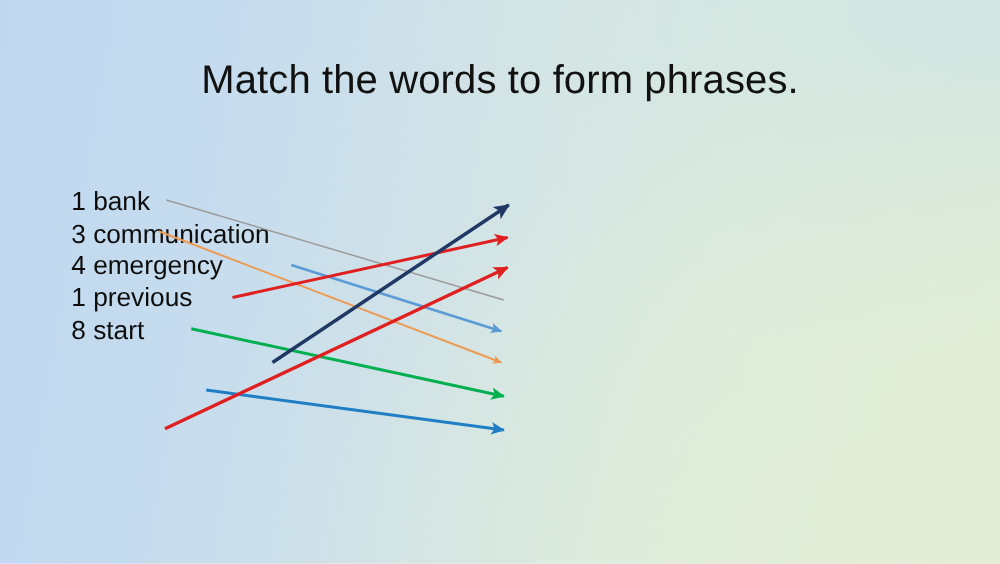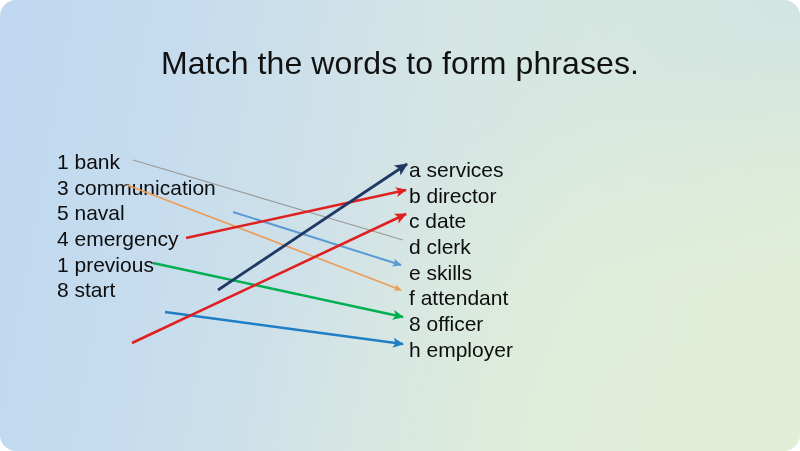--- a/index.html
+++ b/index.html
@@ -15,21 +15,20 @@
   }
   #slide {
     position: relative;
     width: 800px;
     height: 451px;
     background:
       radial-gradient(120% 150% at 100% 100%, rgba(226,238,214,0.95) 0%, rgba(226,238,214,0.0) 58%),
       radial-gradient(110% 120% at 100% 0%, rgba(208,228,226,0.95) 0%, rgba(208,228,226,0.0) 55%),
       linear-gradient(100deg, #bfd8f0 0%, #c6dcee 22%, #d3e4e6 48%, #dcebdf 70%, #e3eed7 100%);
     overflow: hidden;
-    border-radius: 16px;
   }
   #title {
     position: absolute;
     left: 0;
     top: 43px;
     width: 800px;
     text-align: center;
     font-size: 32px;
     line-height: 40px;
     color: #111111;
@@ -68,36 +67,25 @@
 </head>
 <body>
 
 <div id="slide">
 
   <div id="title">Match the words to form phrases.</div>
 
   <div class="col" id="left-column">
     <div class="item">1 bank</div>
     <div class="item">3 communication</div>
-    <div class="item">5 naval</div>
     <div class="item">4 emergency</div>
     <div class="item">1 previous</div>
     <div class="item">8 start</div>
   </div>
 
-  <div class="col" id="right-column">
-    <div class="item">a services</div>
-    <div class="item">b director</div>
-    <div class="item">c date</div>
-    <div class="item">d clerk</div>
-    <div class="item">e skills</div>
-    <div class="item">f attendant</div>
-    <div class="item">8 officer</div>
-    <div class="item">h employer</div>
-  </div>
 
   <svg id="connector-layer" width="800" height="451" viewBox="0 0 800 451" xmlns="http://www.w3.org/2000/svg">
     <defs id="arrow-defs">
         <marker id="arw-1" markerWidth="5" markerHeight="5" refX="4.2" refY="2.1" orient="auto" markerUnits="strokeWidth">
           <path d="M0,0 L4.6,2.1 L0,4.2 L1.1,2.1 Z" fill="#ed9b54"></path>
         </marker>
         <marker id="arw-2" markerWidth="5" markerHeight="5" refX="4.2" refY="2.1" orient="auto" markerUnits="strokeWidth">
           <path d="M0,0 L4.6,2.1 L0,4.2 L1.1,2.1 Z" fill="#5b9bd5"></path>
         </marker>
         <marker id="arw-3" markerWidth="5" markerHeight="5" refX="4.2" refY="2.1" orient="auto" markerUnits="strokeWidth">

